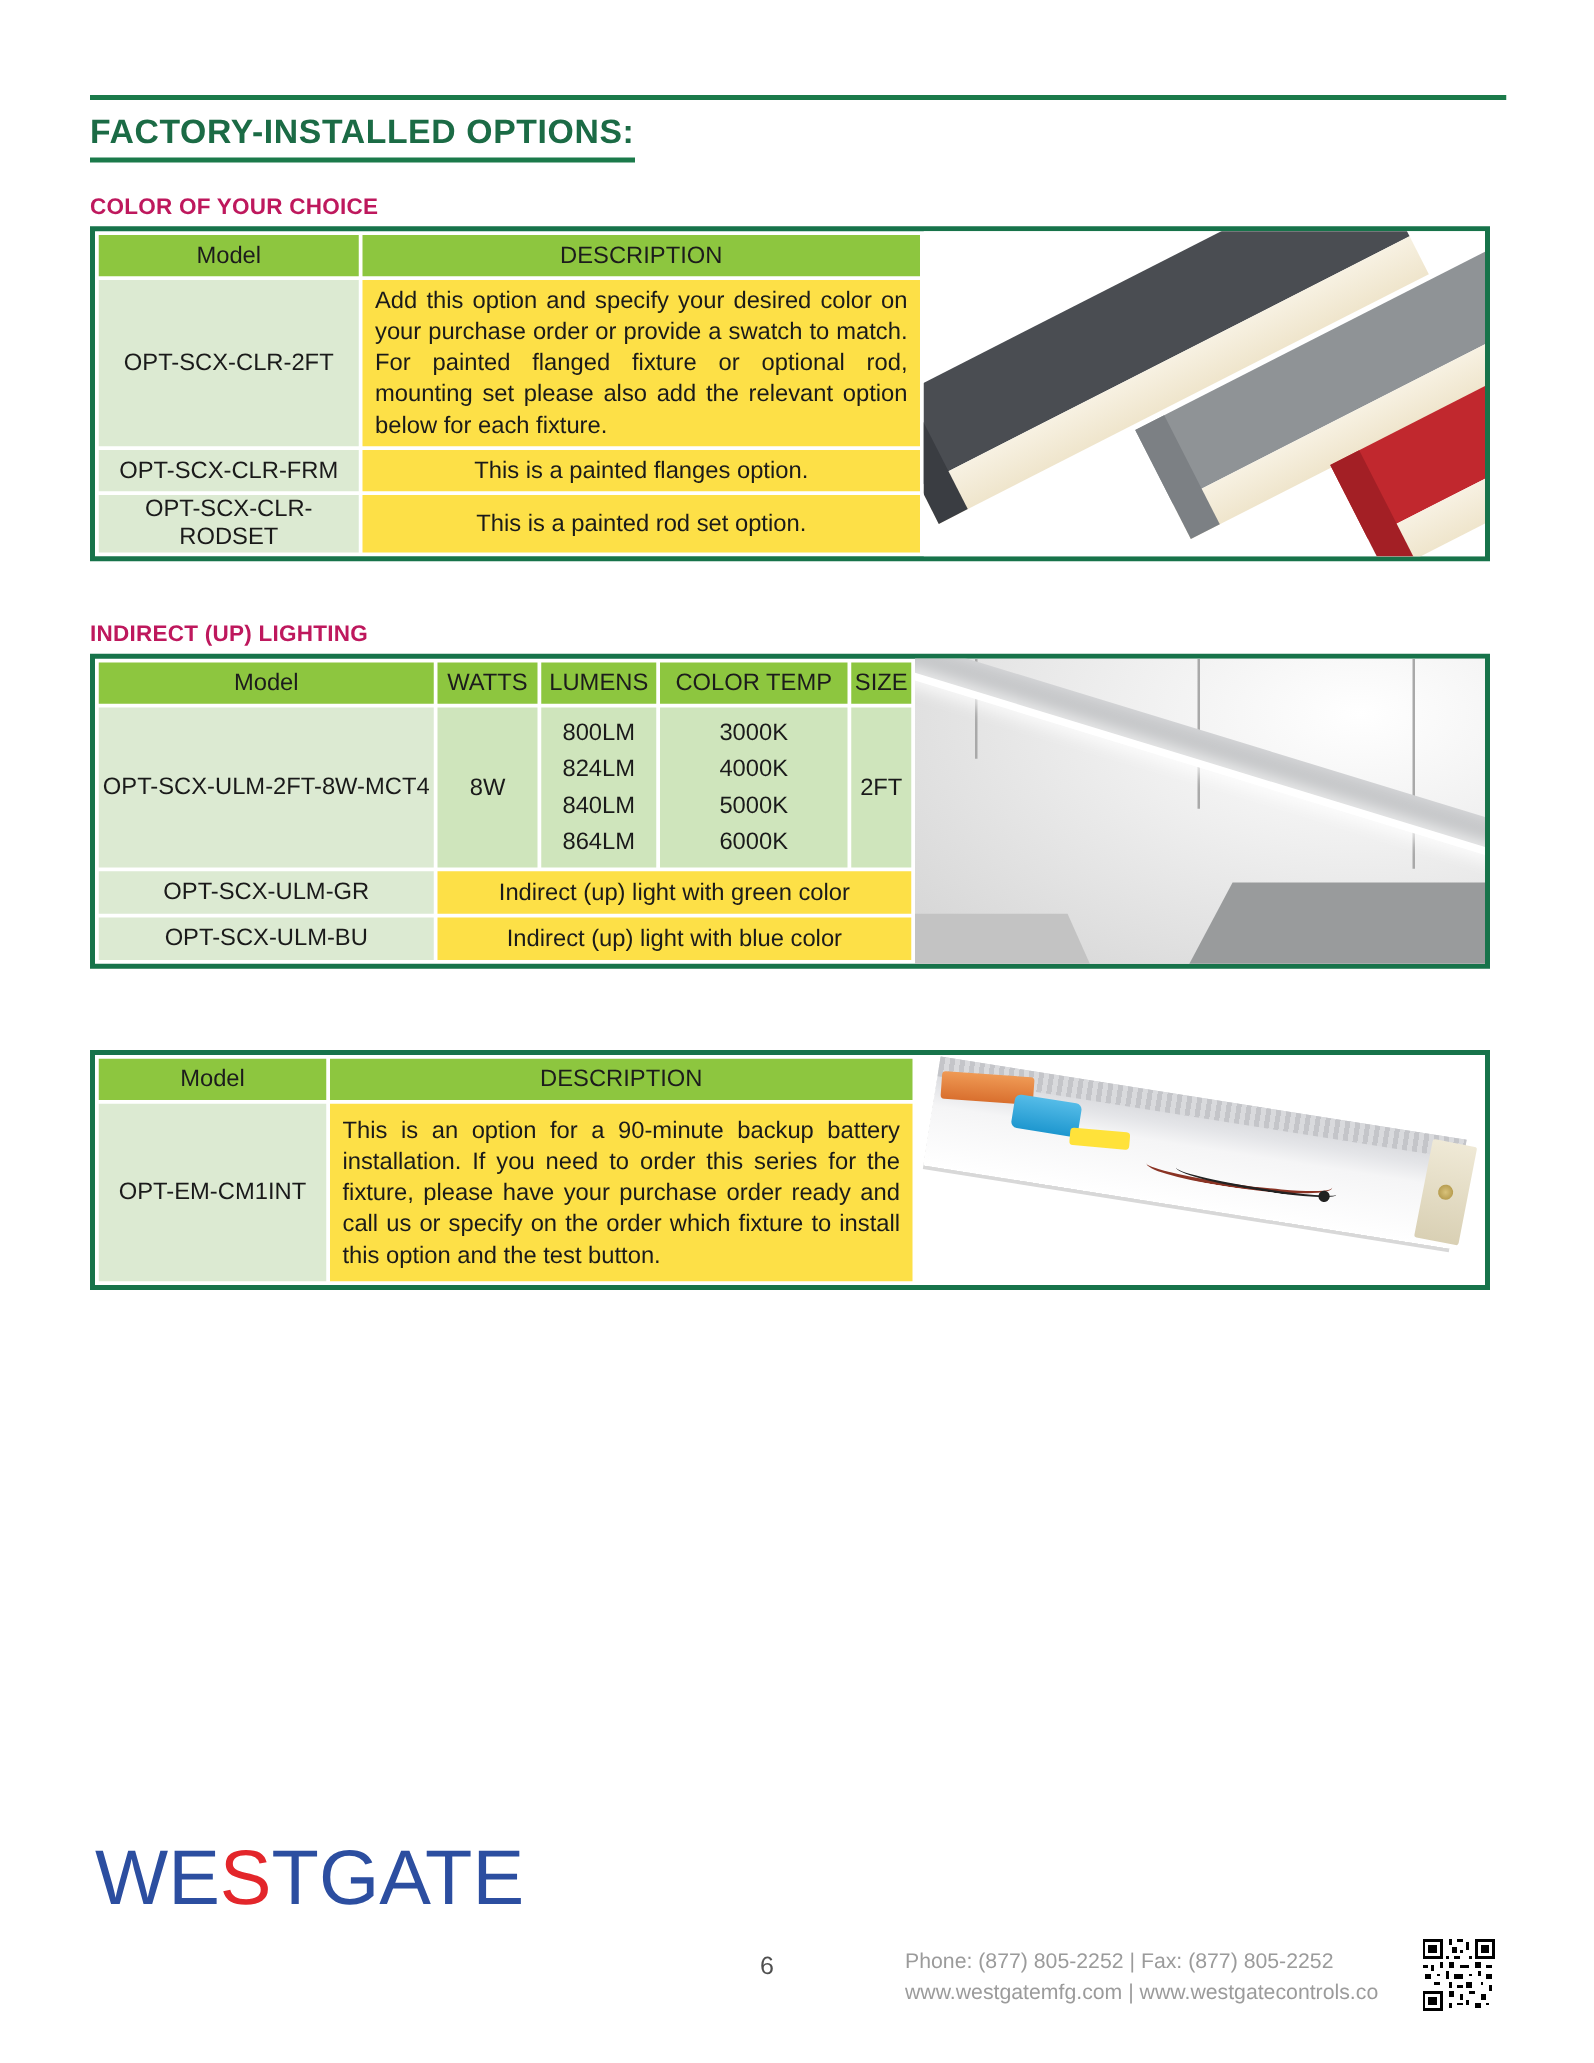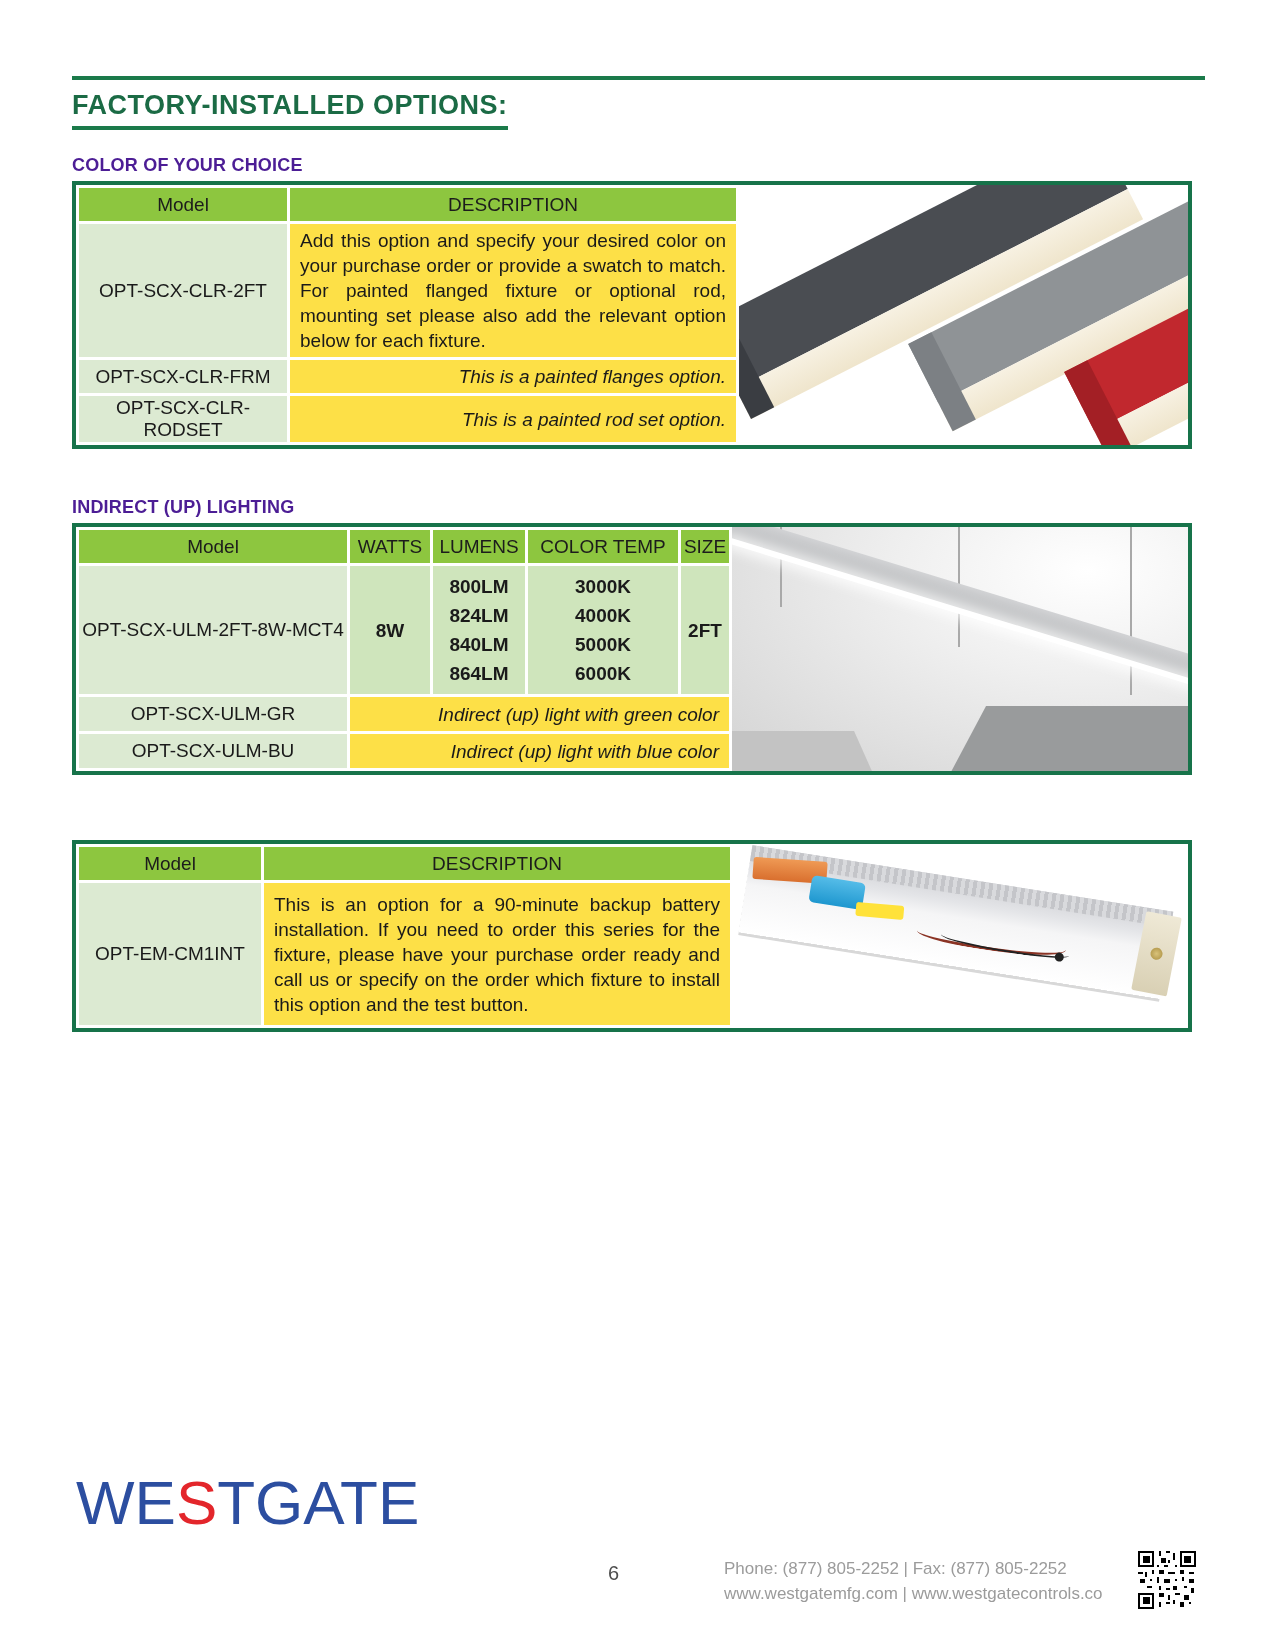--- a/index.html
+++ b/index.html
@@ -20,21 +20,21 @@
     letter-spacing:0.5px;
     padding-bottom:5px;border-bottom:4px solid #1b7a4a;
     display:inline-block;
   }
   
   .section{position:absolute;left:72px;width:1120px;}
   .sec1{top:155px;}
   .sec2{top:497px;}
   .sec3{top:840px;}
   .section-label{
-    font-size:18px;font-weight:bold;color:#4c1d95;
+    font-size:18px;font-weight:bold;color:#be185d;
     letter-spacing:0.2px;margin-bottom:5px;
   }
   .frame{
     border:4px solid #17734a;
     background:#ffffff;
     display:flex;
     align-items:stretch;
   }
   table.opt{border-collapse:separate;border-spacing:3px;}
   table.opt td{
@@ -50,26 +50,25 @@
   td.model{
     background:#dcead2;
     text-align:center;
   }
   td.desc{
     background:#fde047;
     text-align:justify;
     padding:4px 10px;
     line-height:25px;
   }
-  td.desc.single{text-align:right;font-style:italic;}
+  td.desc.single{text-align:center;}
   td.spec{
     background:#cfe5bc;
     text-align:center;
     line-height:29px;
-    font-weight:bold;
   }
   
   .photo{flex:1 1 auto;position:relative;overflow:hidden;background:#ffffff;}
   
   .fixbar{position:absolute;transform:rotate(-27deg);}
   .fixbar .body{width:100%;}
   .fixbar .lens{width:100%;background:linear-gradient(#f7f1e2,#efe5cc);}
   .fixbar .cap{position:absolute;left:0;top:0;height:100%;width:26px;}
   .bar-dark  .body{background:#4a4d52;height:72px;}
   .bar-dark  .lens{height:34px;}

